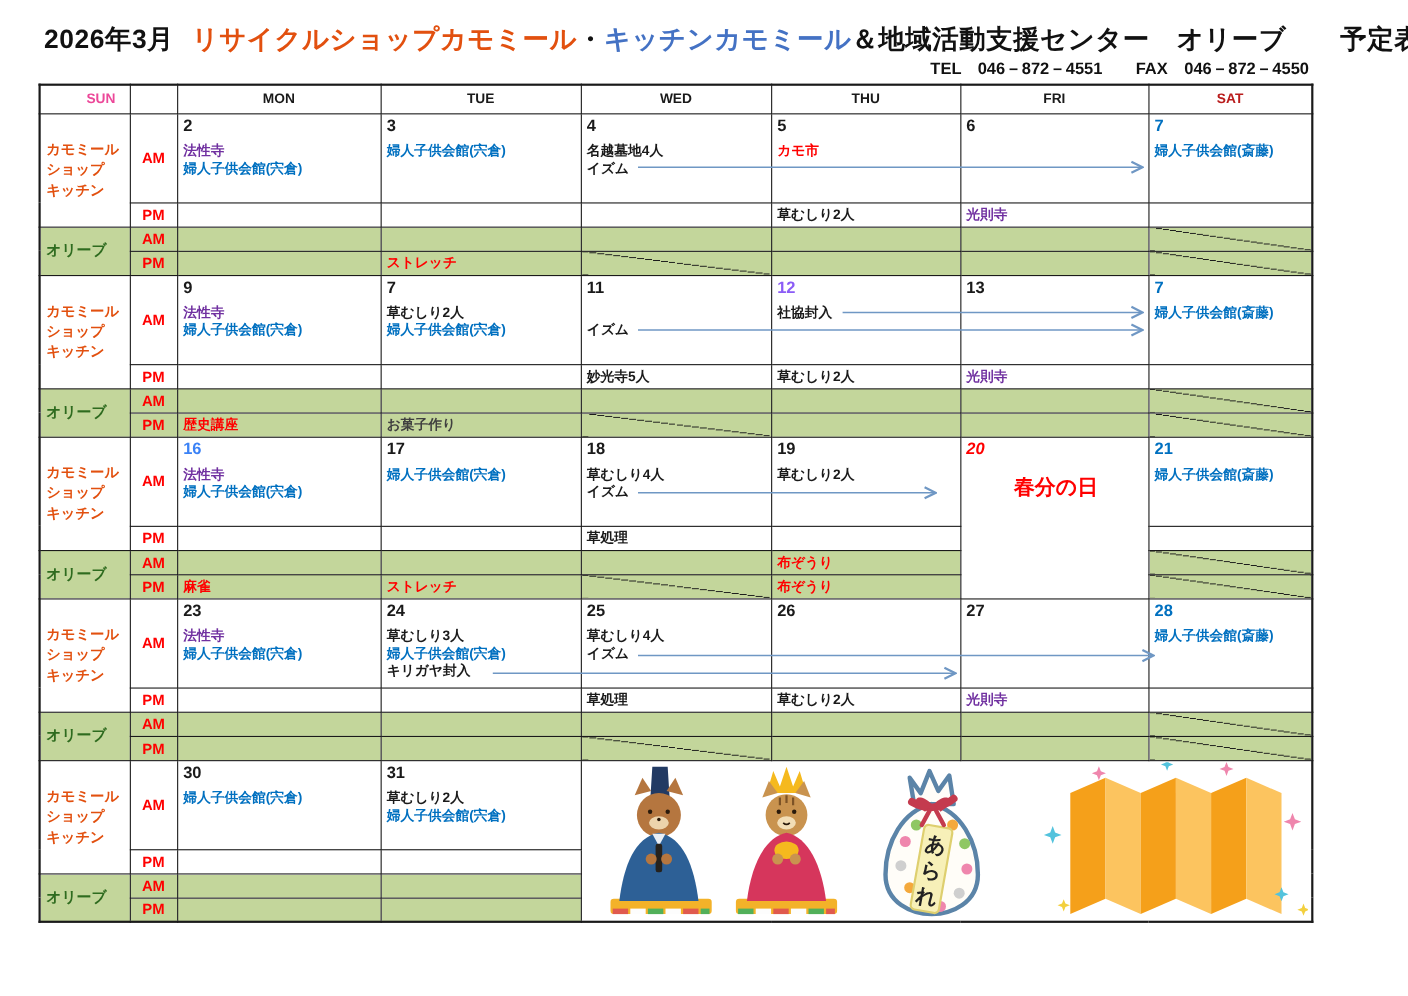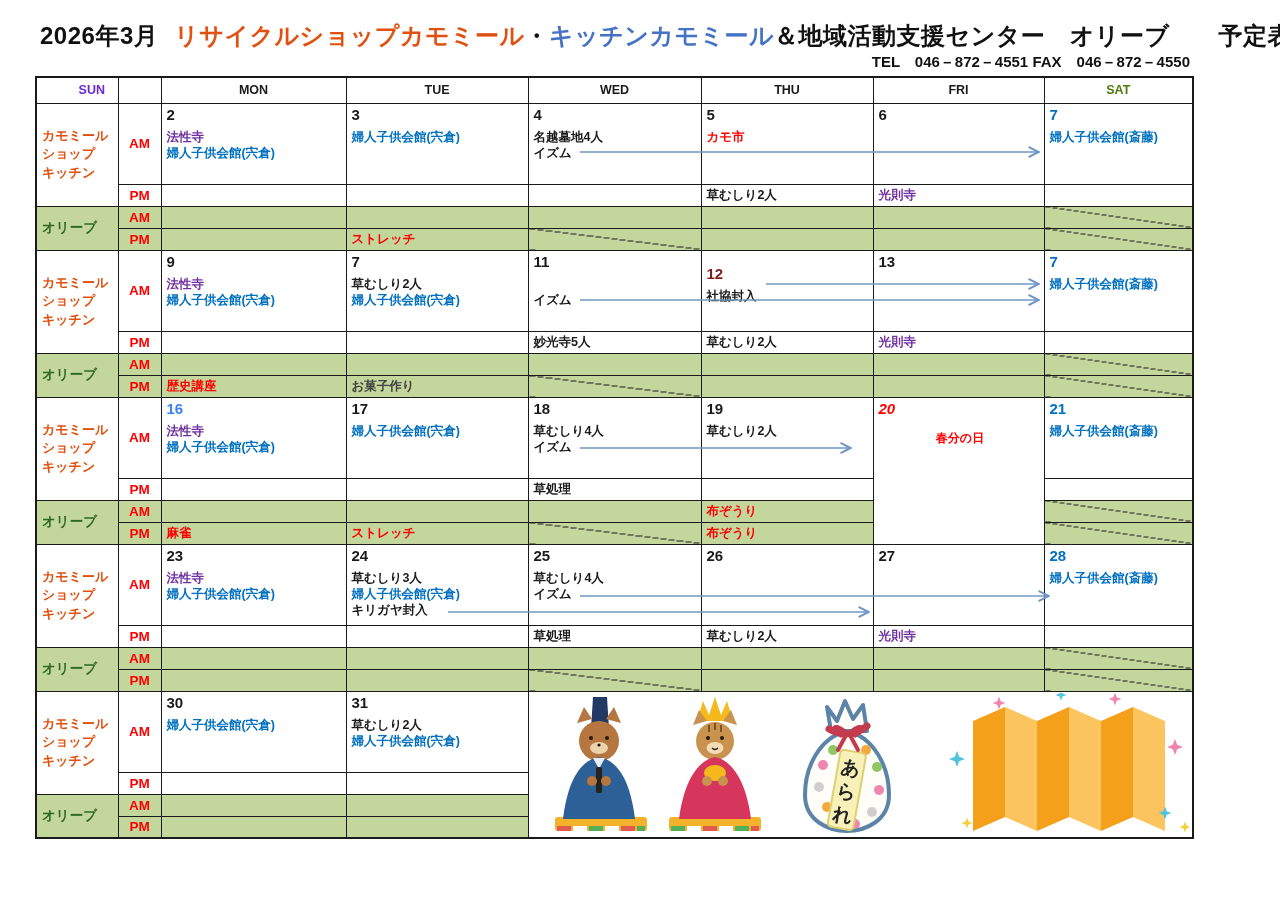--- a/index.html
+++ b/index.html
@@ -9,21 +9,21 @@
 
   
   .titlebar{position:absolute;left:40px;top:20px;font-size:24px;font-weight:bold;
             white-space:nowrap;color:#111;letter-spacing:.5px;}
   .titlebar .t-month{margin-right:16px;color:#111;}
   .t-shop{color:#e2500f;}
   .t-dot{color:#111;}
   .t-kitchen{color:#4472c4;}
   .t-rest{color:#111;}
   .telline{position:absolute;top:53px;right:90px;font-size:15px;font-weight:bold;color:#111;}
-  .telline span{}
+  .telline span{margin-left:26px;}
   .telline span:first-child{margin-left:0;}
 
   
   table{position:absolute;left:35px;top:76px;width:1157px;table-layout:fixed;
         border-collapse:collapse;border:2px solid #1a1a1a;}
   th,td{border:1.5px solid #1a1a1a;padding:0;overflow:hidden;}
   thead tr{height:26px;}
   thead th{font-size:12.5px;font-weight:bold;text-align:center;color:#111;background:#fff;}
 
   tr.r-am{height:81px;}
@@ -41,21 +41,21 @@
 
   td.day-cell{vertical-align:top;background:#fff;padding:2px 2px 0 5px;}
   .day-num{font-size:15px;font-weight:bold;line-height:18px;color:#111;}
   .day-lines{margin-top:5px;}
   .line{font-size:12.5px;font-weight:bold;line-height:16px;min-height:16px;
         white-space:nowrap;color:#1a1a1a;}
   td.pm-cell{vertical-align:middle;background:#fff;padding:0 2px 0 5px;}
   td.olive-cell{vertical-align:middle;padding:0 2px 0 5px;font-size:12.5px;
                 font-weight:bold;white-space:nowrap;}
   td.holiday{vertical-align:top;background:#fff;padding:2px 2px 0 5px;}
-  .h-label{margin-top:12px;text-align:center;font-size:12px;font-weight:bold;}
+  .h-label{margin-top:12px;text-align:center;font-size:19px;font-weight:bold;}
   td.pics{vertical-align:middle;background:#fff;padding:0;}
   td.pics svg{display:block;}
 
   
   .crossed{background-image:linear-gradient(to bottom left,
             transparent 49.1%, #1a1a1a 49.1%, #1a1a1a 50.9%, transparent 50.9%);}
 
   
   svg.arrows{position:absolute;left:0;top:0;pointer-events:none;}
 </style>
@@ -79,28 +79,28 @@
         <col style="width:43px">
         <col style="width:185px">
         <col style="width:182px">
       <col style="width:173px">
         <col style="width:172px">
         <col style="width:171px">
         <col style="width:149px">
     </colgroup>
     <thead>
       <tr>
-          <th style="color: #6d28d9; padding-left: 29px;">SUN</th>
+          <th style="color: #ec4899; padding-left: 29px;">SUN</th>
           <th style="color: rgb(26, 26, 26);"></th>
           <th style="color: rgb(26, 26, 26);">MON</th>
           <th style="color: rgb(26, 26, 26);">TUE</th>
           <th style="color: rgb(26, 26, 26);">WED</th>
           <th style="color: rgb(26, 26, 26);">THU</th>
           <th style="color: rgb(26, 26, 26);">FRI</th>
-          <th style="color: #4d7c0f;">SAT</th>
+          <th style="color: #b91c1c;">SAT</th>
         </tr>
     </thead>
     <tbody>
         <tr class="r-am">
           <td class="shop-label" rowspan="2">
             <div>カモミール</div>
             <div>ショップ</div>
             <div>キッチン</div>
           </td>
           <td class="ampm">AM</td>
@@ -195,21 +195,21 @@
             </div>
           </td>
           <td class="day-cell">
             <div class="day-num" style="color: rgb(26, 26, 26);">11</div>
             <div class="day-lines">
               <div class="line" style="color: rgb(26, 26, 26);">&nbsp;</div>
               <div class="line" style="color: rgb(26, 26, 26);">イズム</div>
             </div>
           </td>
           <td class="day-cell">
-            <div class="day-num" style="color: #7f1d1d; margin-top: 12px;">12</div>
+            <div class="day-num" style="color: #8b5cf6;">12</div>
             <div class="day-lines">
               <div class="line" style="color: rgb(26, 26, 26);">社協封入</div>
             </div>
           </td>
           <td class="day-cell">
             <div class="day-num" style="color: rgb(26, 26, 26);">13</div>
             <div class="day-lines"></div>
           </td>
           <td class="day-cell">
             <div class="day-num" style="color: rgb(0, 112, 192);">7</div>

